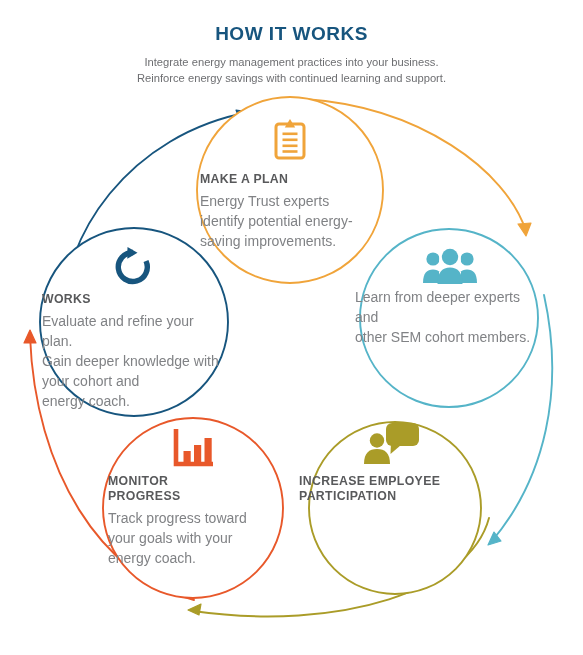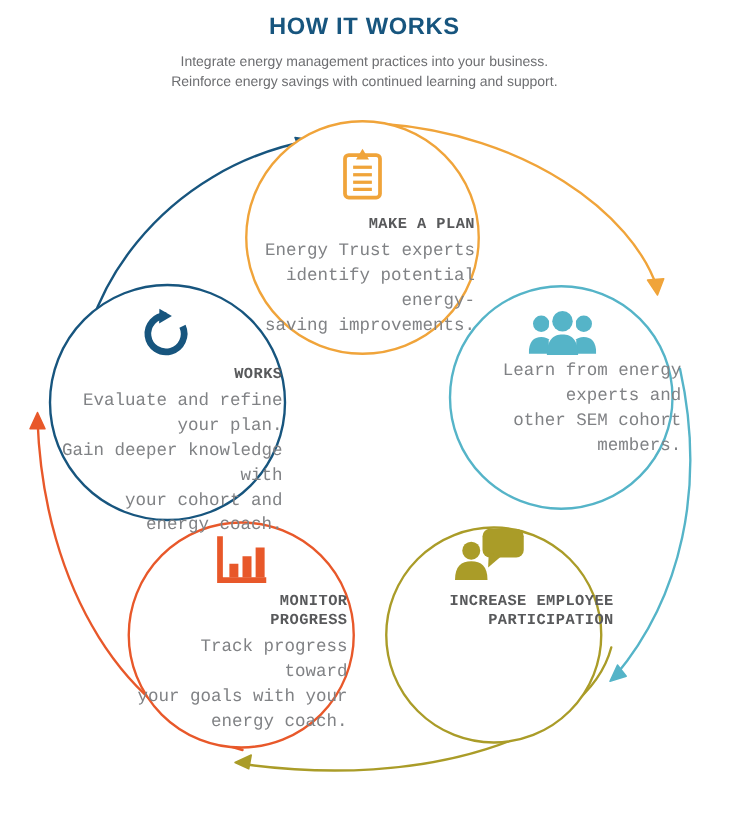--- a/index.html
+++ b/index.html
@@ -32,21 +32,21 @@
     top: 12px;
     width: 583px;
     text-align: center;
     z-index: 6;
   }
   .title {
     font-size: 19px;
     font-weight: bold;
     letter-spacing: 0.5px;
     color: #17557e;
-    margin: 0 0 9px 0;
+    margin: 12px 0 9px 0;
     line-height: 1.1;
   }
   .subtitle {
     font-size: 11.2px;
     color: #6d6e71;
     line-height: 1.45;
     margin: 5px;
   }
   .subtitle span { display: block; }
 
@@ -57,23 +57,22 @@
     top: 0;
     width: 583px;
     height: 655px;
     z-index: 1;
   }
 
   
   .node {
     position: absolute;
     z-index: 4;
-    text-align: right;
+    text-align: left;
     pointer-events: auto;
-    font-family: Liberation Mono, monospace;
   }
   .node-heading {
     font-size: 12.3px;
     font-weight: bold;
     color: #58595b;
     letter-spacing: 0.35px;
     line-height: 1.22;
     margin: 0 0 5px 0;
     white-space: pre-line;
   }
@@ -202,21 +201,21 @@
   </div>
 
   <div class="node" style="left:200px; top:172px; width:180px;">
     <p class="node-heading">MAKE A PLAN</p>
     <p class="node-body">Energy Trust experts
 identify potential energy-
 saving improvements.</p>
   </div>
 
   <div class="node" style="left:355px; top:288px; width:190px;">
-    <p class="node-body">Learn from energy experts and
+    <p class="node-body">Learn from deeper experts and
 other SEM cohort members.</p>
   </div>
 
   <div class="node" style="left:299px; top:474px; width:192px;">
     <p class="node-heading">INCREASE EMPLOYEE
 PARTICIPATION</p>
   </div>
 
   <div class="node" style="left:108px; top:474px; width:170px;">
     <p class="node-heading">MONITOR

